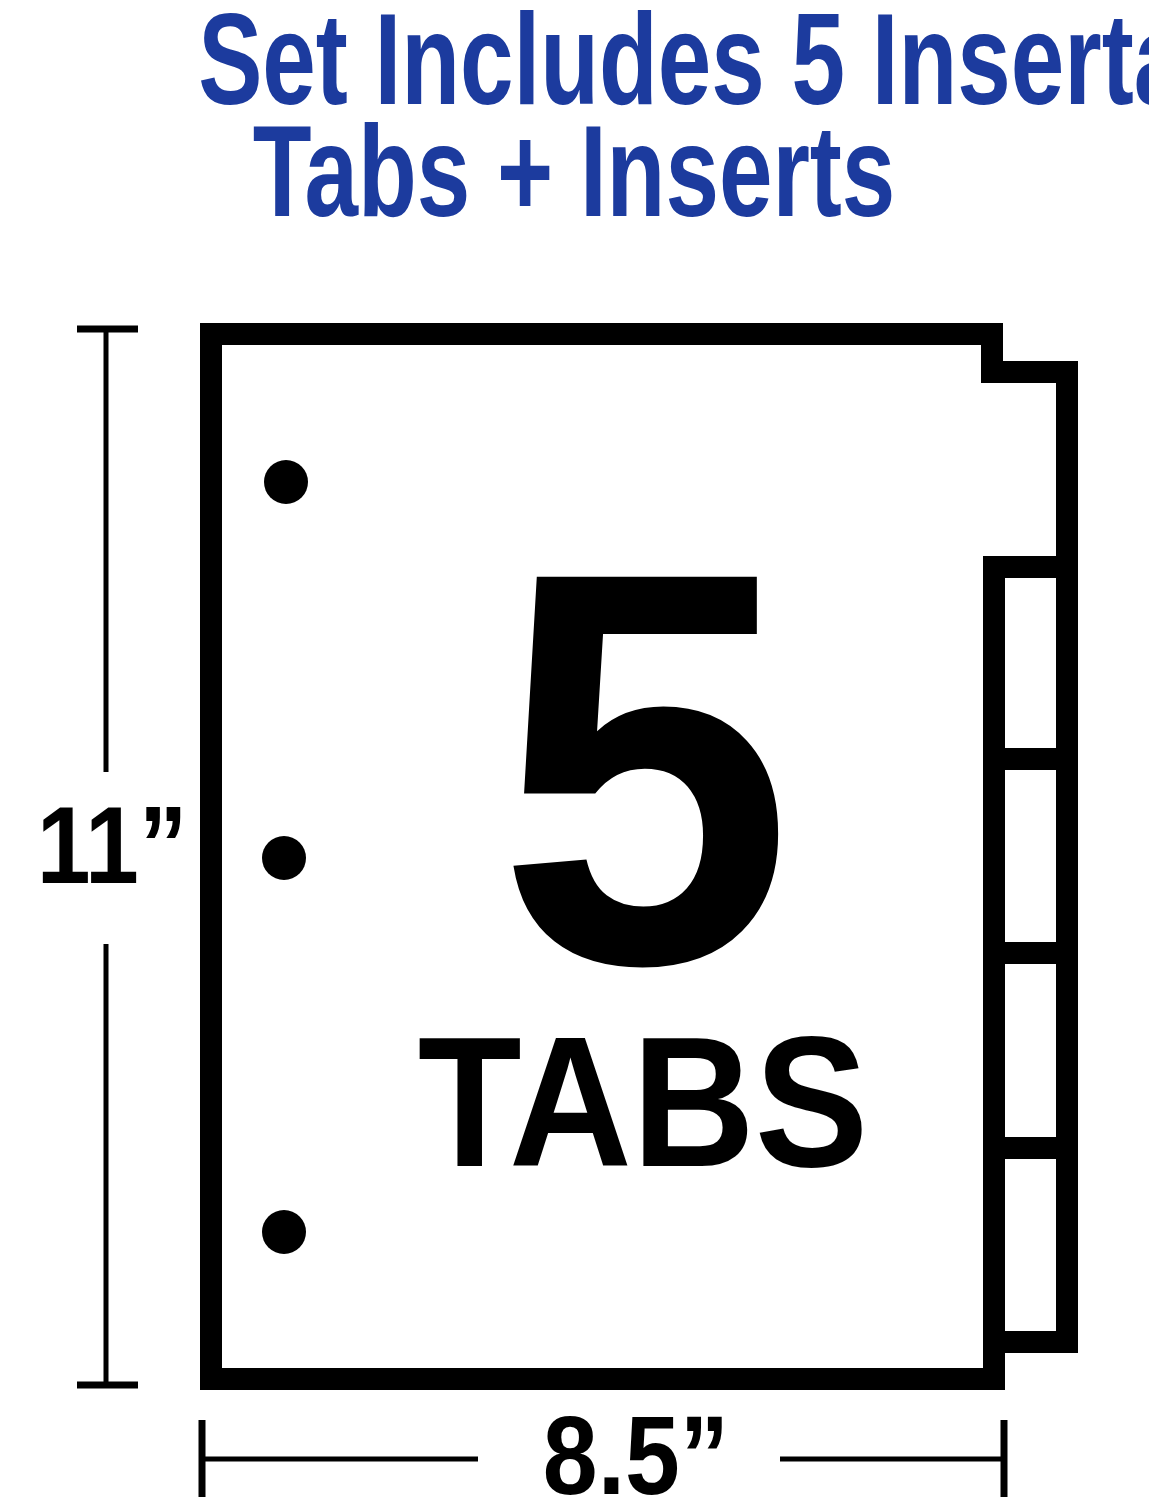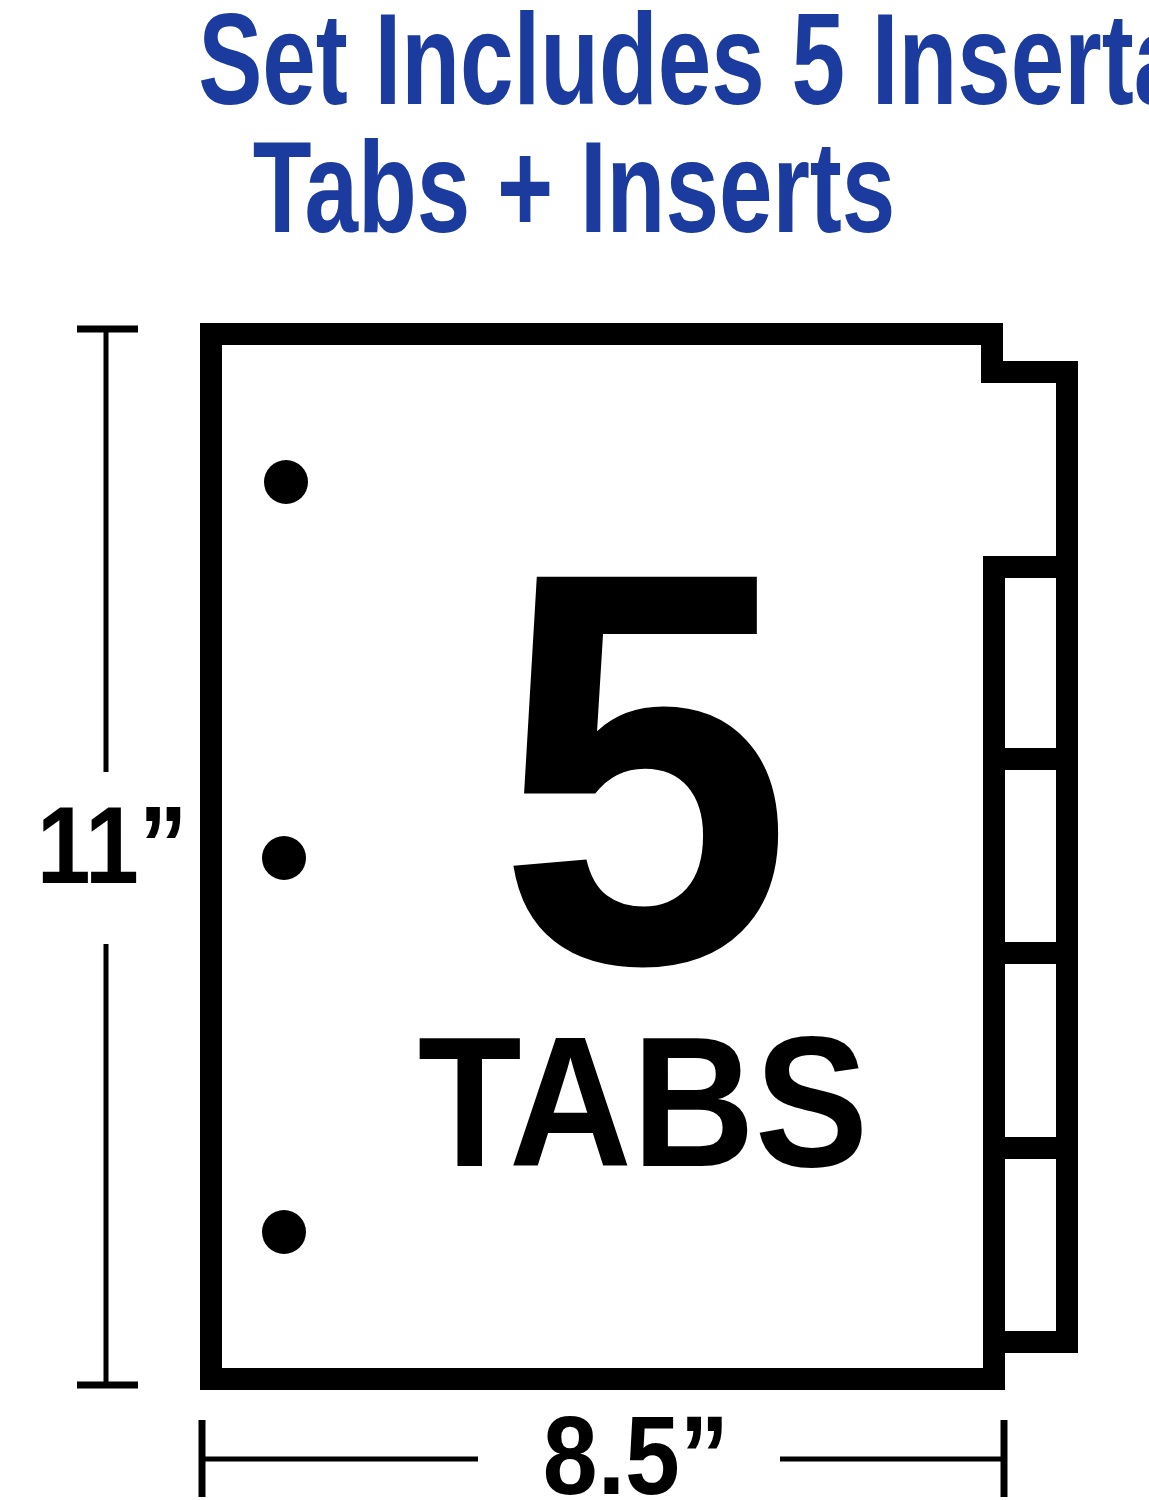--- a/index.html
+++ b/index.html
@@ -25,21 +25,21 @@
     line-height: 1;
     white-space: nowrap;
     color: #1c3b9e;
   }
   .heading-line .squeeze {
     display: inline-block;
     transform: scaleX(0.74);
     transform-origin: center top;
   }
   #headline1 { top: -6px; }
-  #headline2 { top: 122px; }
+  #headline2 { top: 106px; }
 
   .diagram-svg {
     position: absolute;
     left: 0;
     top: 0;
   }
 
   .big-number {
     position: absolute;
     left: 645px;

